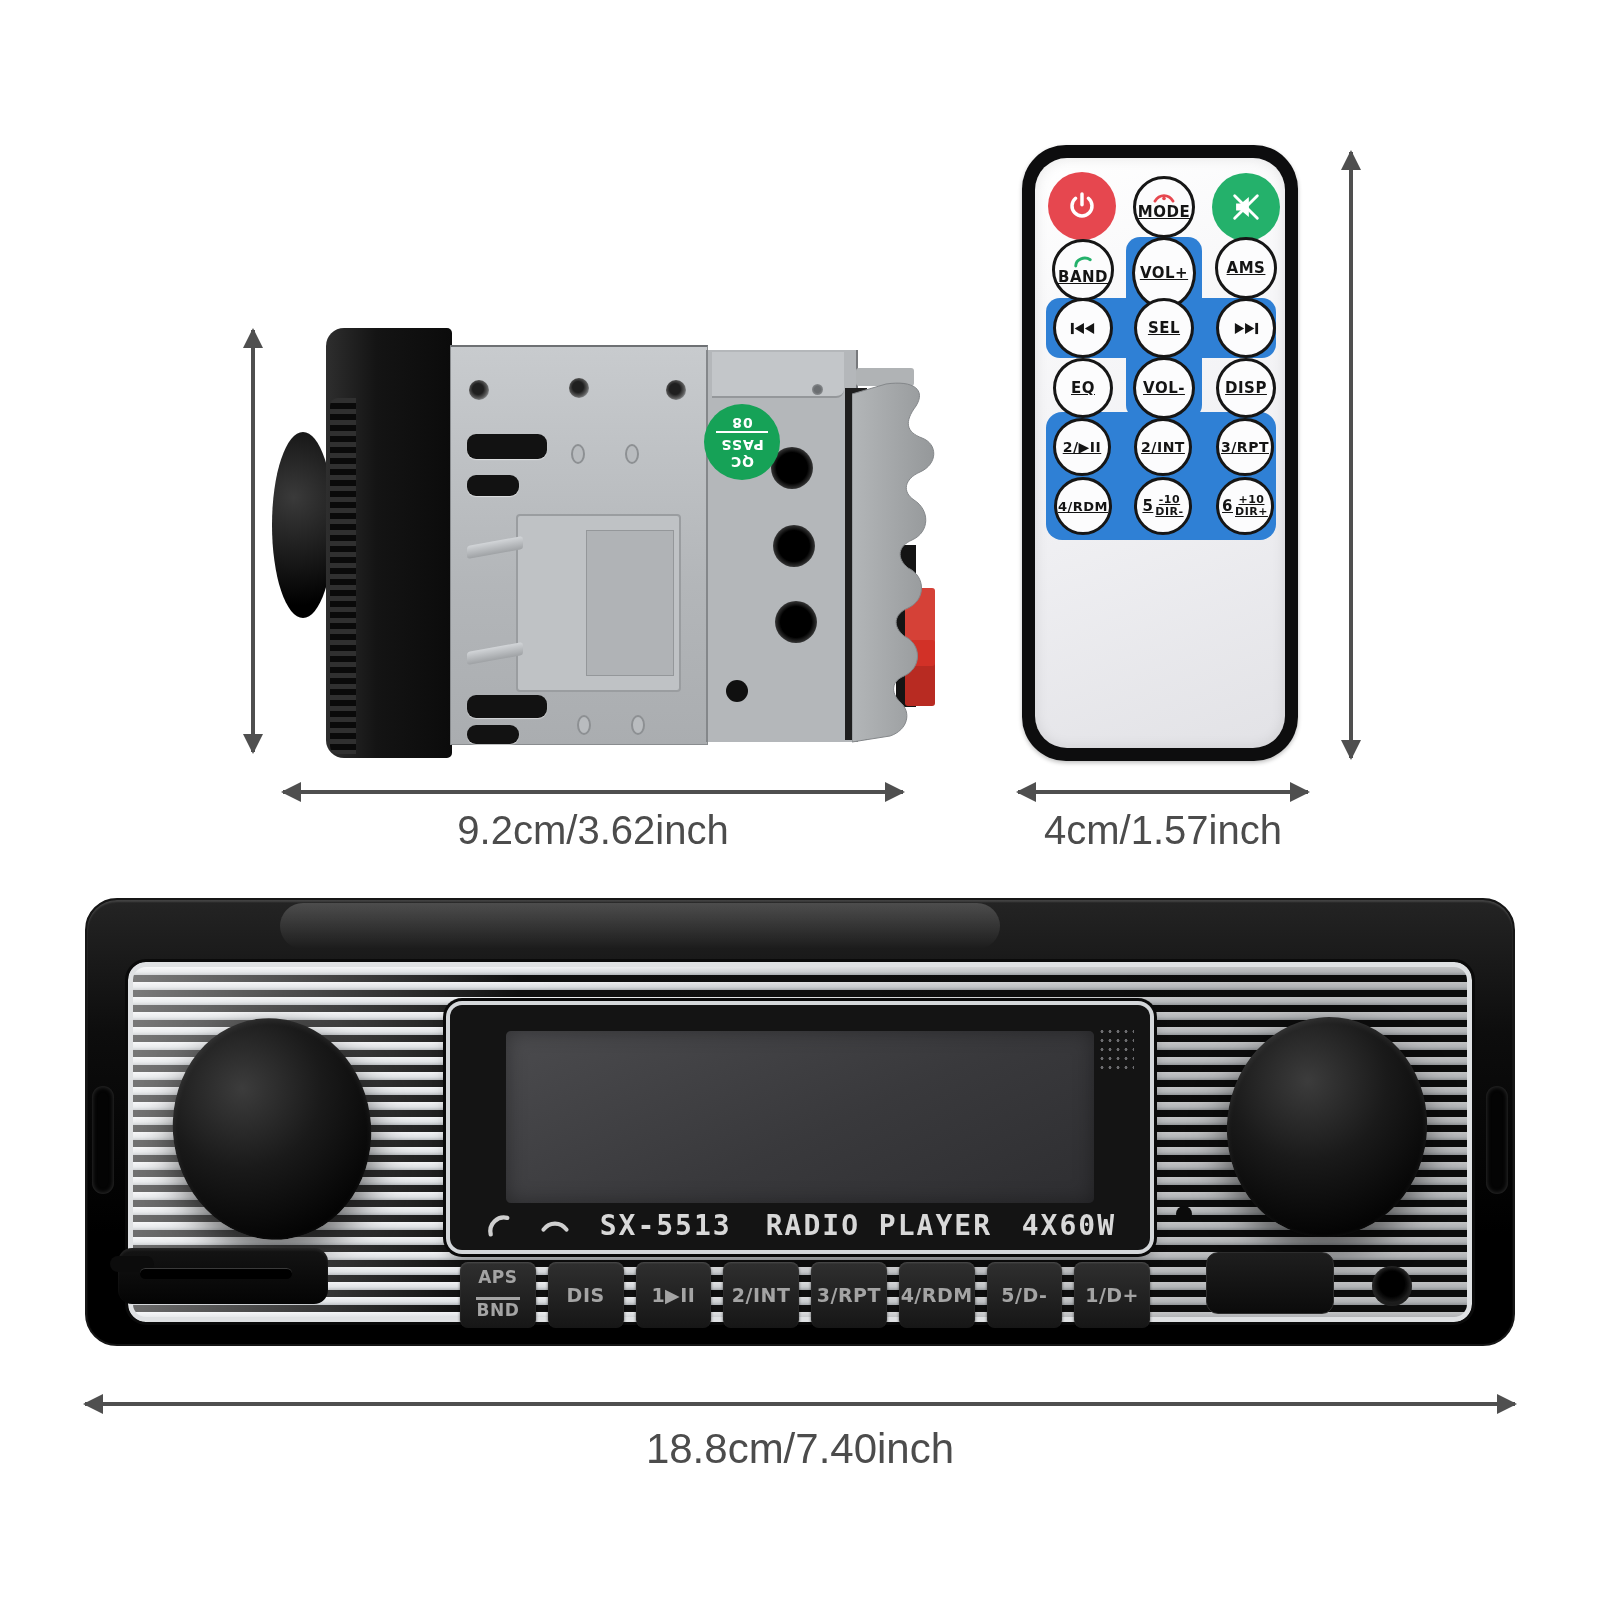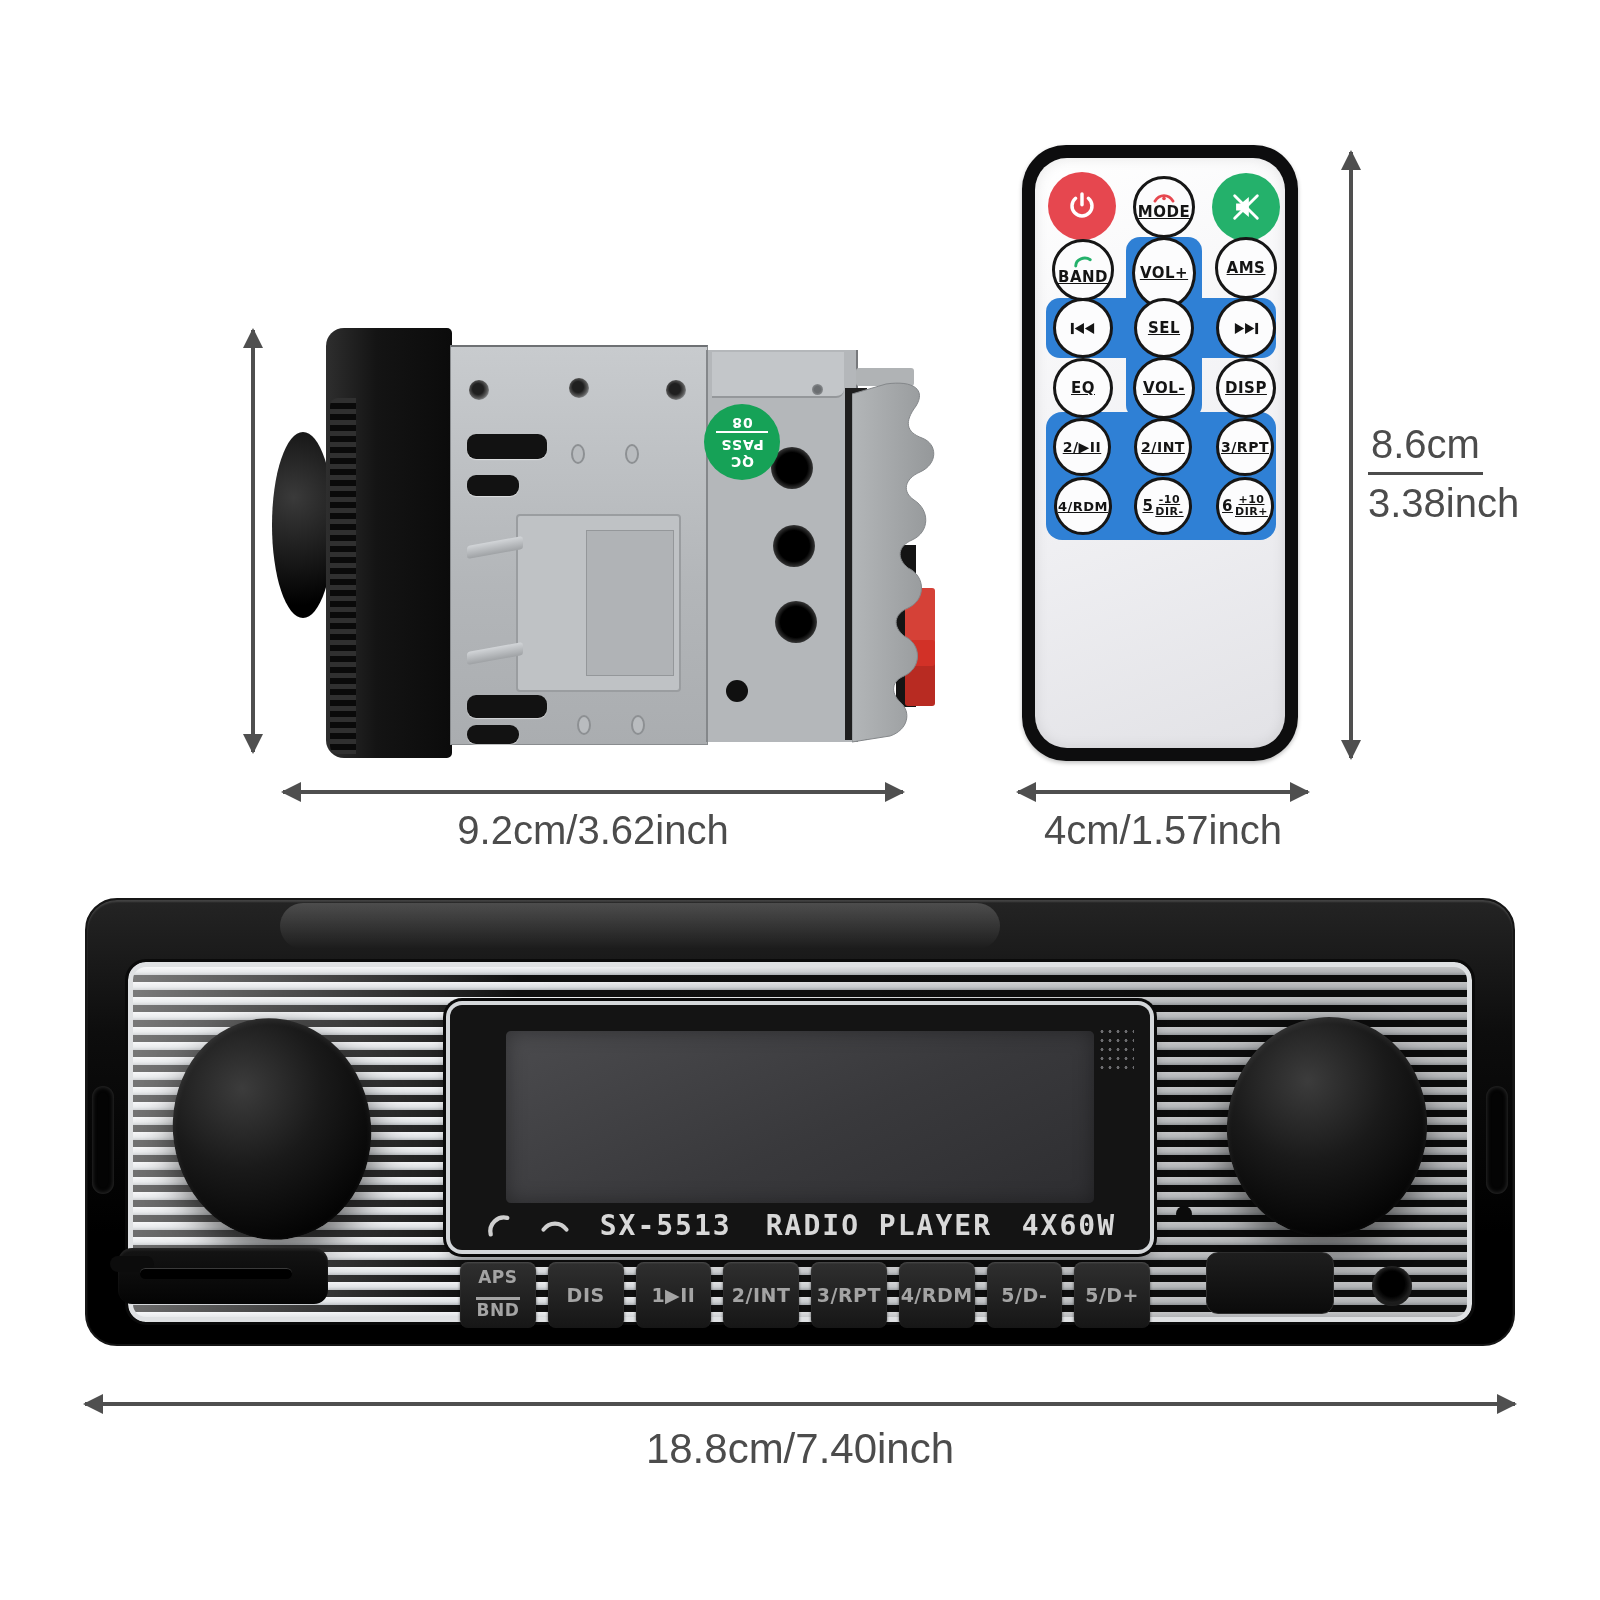--- a/index.html
+++ b/index.html
@@ -278,24 +278,20 @@
         <span>6</span>
         <span class="col">
           <span class="tiny">+10</span>
           <span class="tiny">DIR+</span>
         </span>
       </span>
     </div>
   </div>
 
   <div class="varrow" style="left:1349px;top:152px;height:606px"></div>
-  <div class="dim" style="left:1368px;top:420px;text-align:left">
-    <span class="u">8.6cm</span><br>
-    <span>3.38inch</span>
-  </div>
   <div class="harrow" style="left:1018px;top:790px;width:290px"></div>
   <div class="dim" style="left:998px;top:806px;width:330px;text-align:center">4cm/1.57inch</div>
 
   <div>
     <div class="radio-frame"></div>
     <div class="radio-glare"></div>
     <div class="grille"></div>
 
     <div class="edge-slot" style="left:92px;top:1086px"></div>
     <div class="edge-slot" style="left:1486px;top:1086px"></div>
@@ -338,21 +334,21 @@
       <div class="fkey">
         <span>3/RPT</span>
       </div>
       <div class="fkey">
         <span>4/RDM</span>
       </div>
       <div class="fkey">
         <span>5/D-</span>
       </div>
       <div class="fkey">
-        <span>5/D+</span>
+        <span>1/D+</span>
       </div>
     </div>
 
     <div class="sd-slot">
       <div class="sd-tab"></div>
       <div class="sd-line"></div>
     </div>
     <div class="usb-cover"></div>
     <div class="aux-jack"></div>
     <div class="ir-dot"></div>

